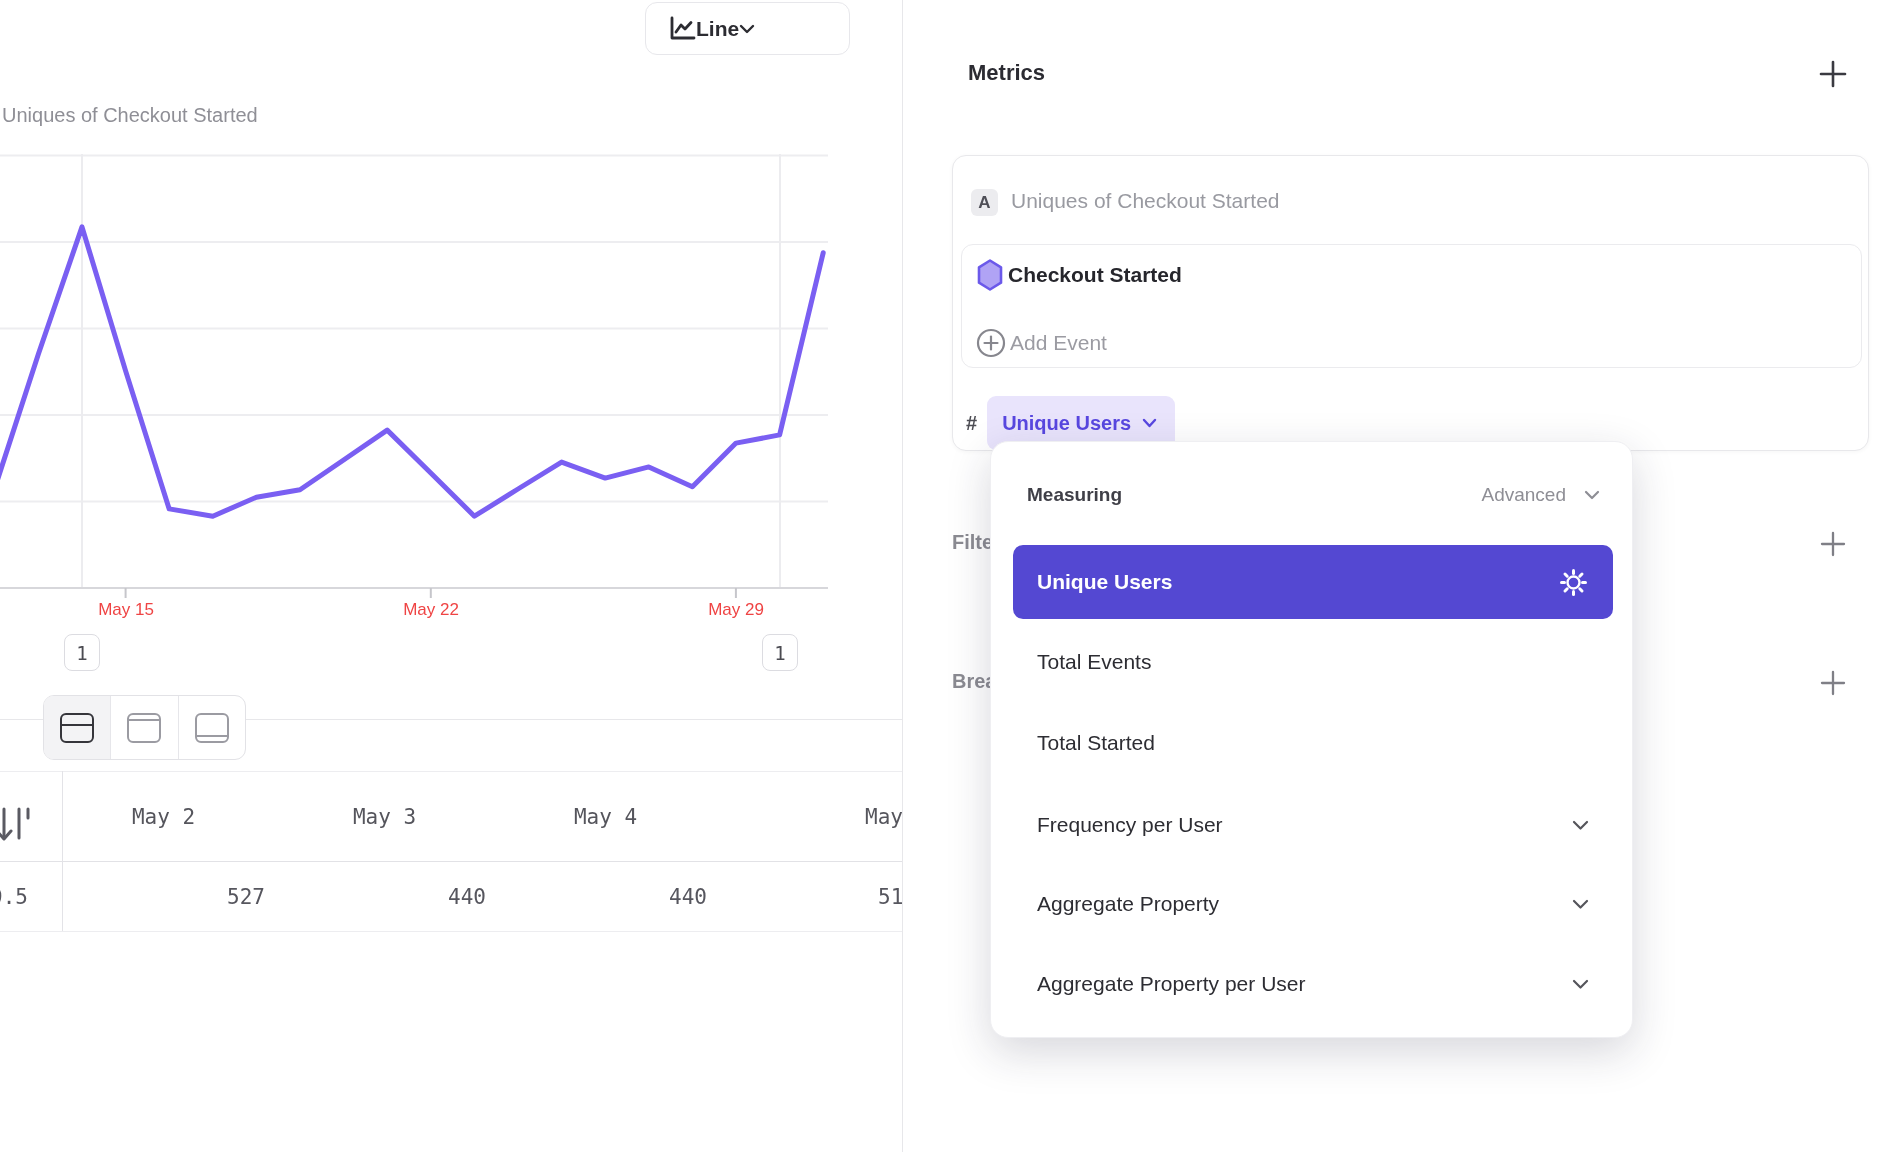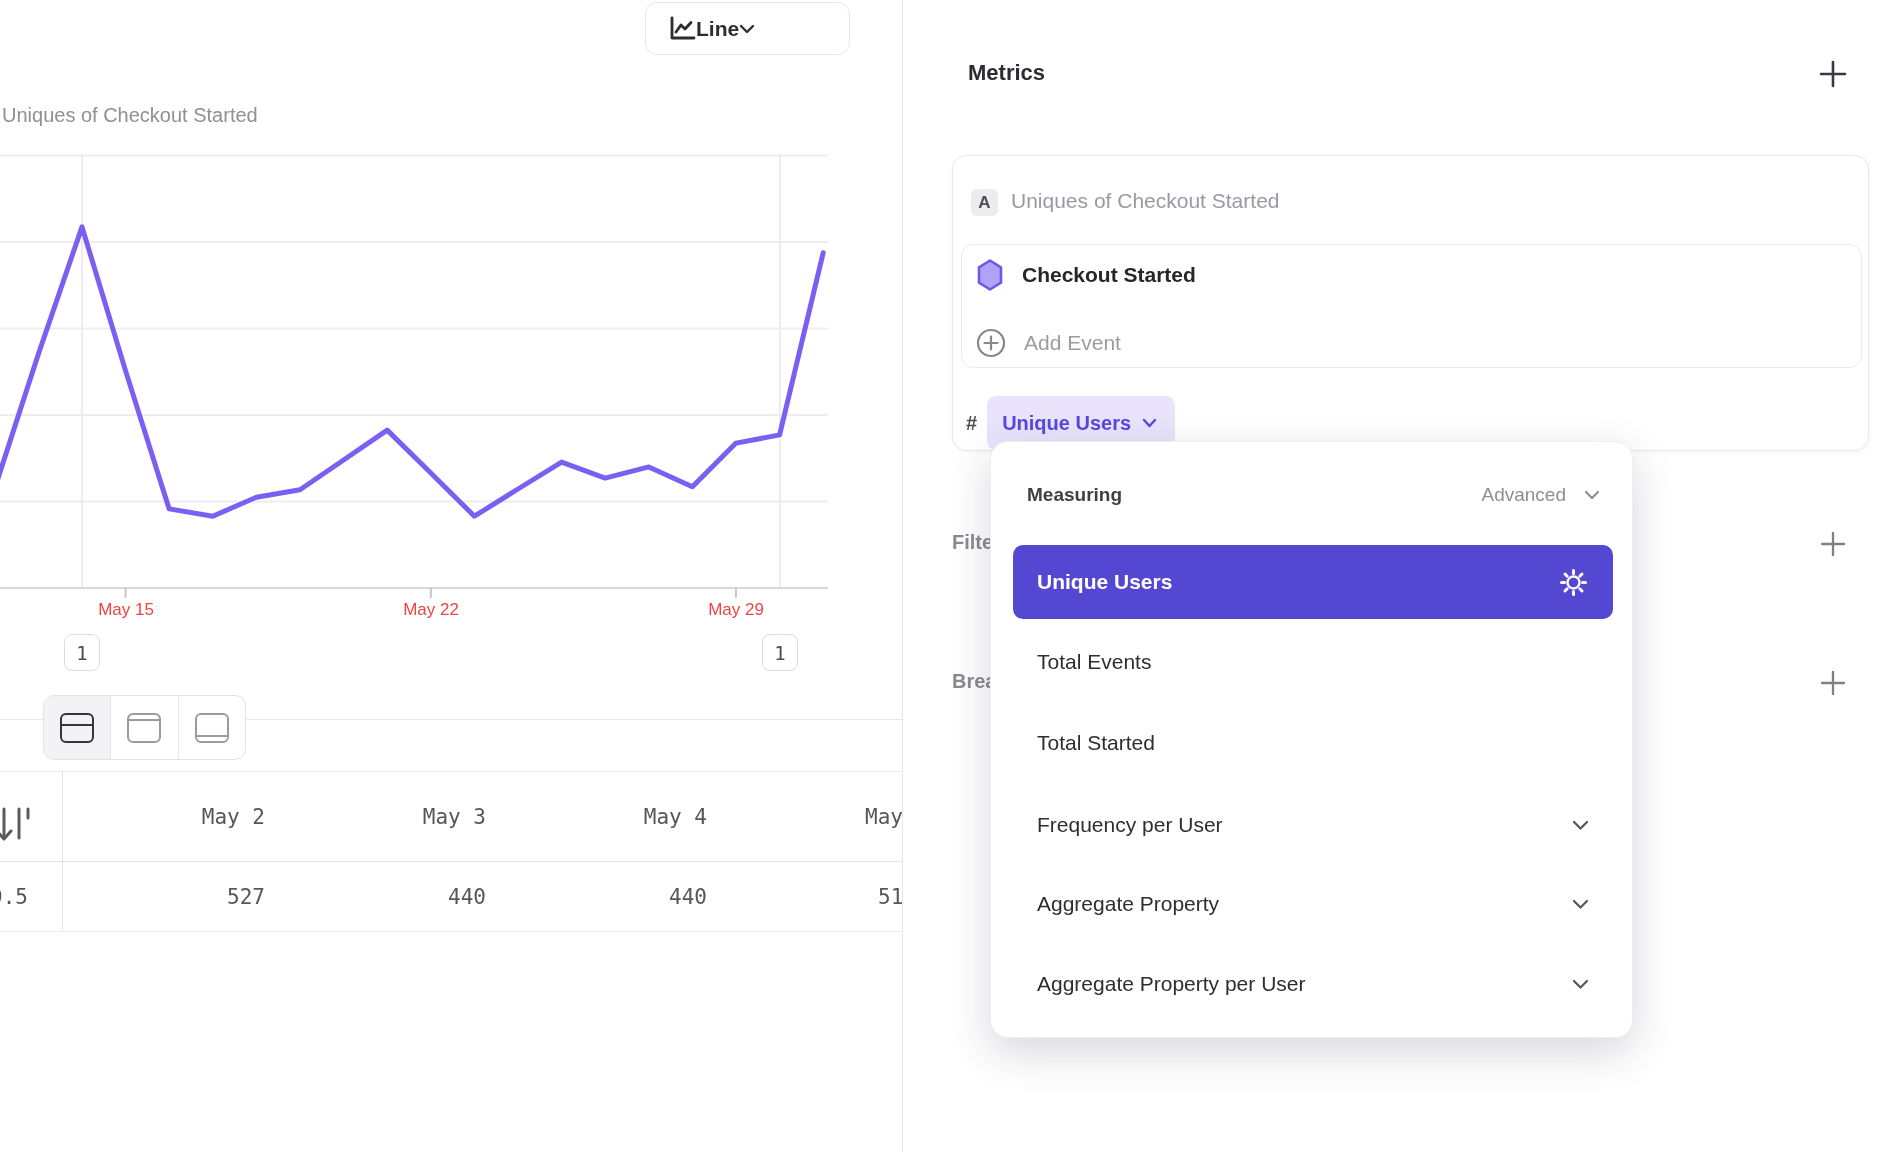--- a/index.html
+++ b/index.html
@@ -28,39 +28,39 @@
   .vt-ico::after{content:'';position:absolute;left:-1px;right:-1px;border-top:2.5px solid #9b9ba2;}
   .vt-seg.active .vt-ico::after{border-top-color:#35353b;}
   .vt-ico.mid::after{top:9.5px;}
   .vt-ico.top::after{top:4px;}
   .vt-ico.bot::after{bottom:4px;}
   
   .tline{position:absolute;height:1px;background:#ededf0;left:0;width:902px;}
   #tvdiv{position:absolute;left:62px;top:771px;width:1px;height:160px;background:#e3e3e7;}
   .tcell{position:absolute;font-family:"DejaVu Sans Mono",monospace;font-size:21px;color:#56565e;
     width:221px;text-align:right;box-sizing:border-box;padding-right:18px;}
-  .tcell.hdr{top:805px;color:#55555c;cursor:pointer;}
+  .tcell.hdr{top:805px;color:#55555c;cursor:pointer;text-align:center;}
   .tcell.val{top:885px;}
   .tcell.left-align{text-align:left;padding:0;}
   #frozen-val{position:absolute;left:-10px;top:885px;font-family:"DejaVu Sans Mono",monospace;
     font-size:21px;color:#56565e;}
   #sort-icon{position:absolute;left:-8px;top:802px;cursor:pointer;}
   
   #right-pane{position:absolute;left:902px;top:0;width:996px;height:1152px;border-left:1px solid #e7e7ea;background:#fff;}
   
   #metrics-title{position:absolute;left:49px;top:60px;font-size:22px;font-weight:700;color:#2b2b32;margin-left:16px;}
   .plus-btn{position:absolute;cursor:pointer;}
   #metric-card{position:absolute;left:49px;top:155px;width:917px;height:296px;border:1.5px solid #e8e8eb;
     border-radius:14px;box-sizing:border-box;box-shadow:0 1px 4px rgba(0,0,0,.04);background:#fff;}
   #a-badge{position:absolute;left:18px;top:33px;width:27px;height:27px;background:#ececef;border-radius:6px;
     display:flex;align-items:center;justify-content:center;font-size:17px;font-weight:700;color:#4f4f57;}
   #metric-title{position:absolute;left:58px;top:33px;font-size:21px;color:#999aa1;}
   #event-card{position:absolute;left:8px;top:88px;width:901px;height:124px;border:1.5px solid #ebebee;
     border-radius:12px;box-sizing:border-box;background:#fff;}
-  .ev-row{position:absolute;left:14px;display:flex;align-items:center;gap:18px;cursor:pointer;}
+  .ev-row{position:absolute;left:14px;display:flex;align-items:center;gap:4px;cursor:pointer;}
   .ev-label{font-size:21px;font-weight:600;color:#26262c;}
   .ev-label.muted{font-weight:400;color:#9b9ba2;}
   #measure-row{position:absolute;left:13px;top:240px;display:flex;align-items:center;gap:10px;}
   #hash{font-size:20px;font-weight:700;color:#4d4d54;}
   #measure-chip{height:54px;background:#e9e4fc;border-radius:9px;display:flex;align-items:center;
     gap:11px;padding:0 18px 0 15px;cursor:pointer;}
   #measure-chip span{font-size:20px;font-weight:600;color:#5847e0;}
   .section-label{position:absolute;left:49px;font-size:20px;font-weight:700;color:#8b8b92;}
   
   #popover{position:absolute;left:87px;top:441px;width:643px;height:597px;background:#fff;

